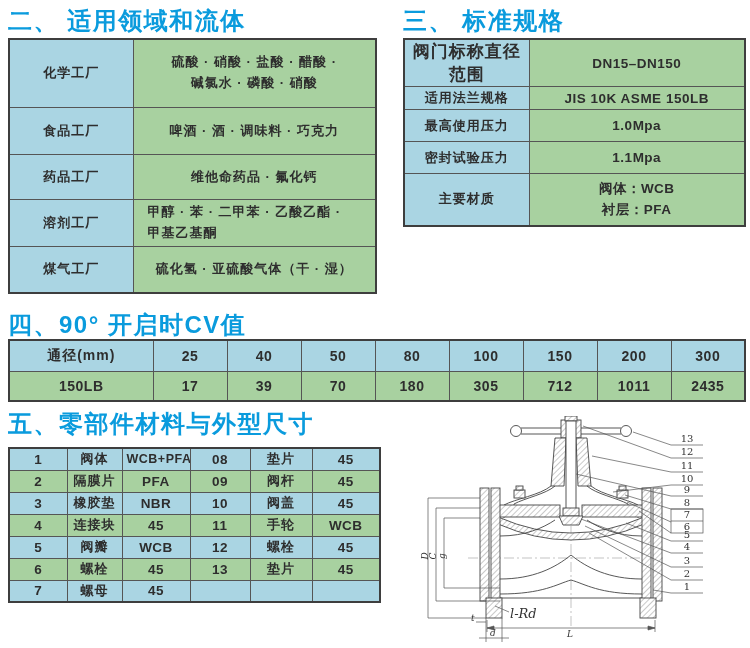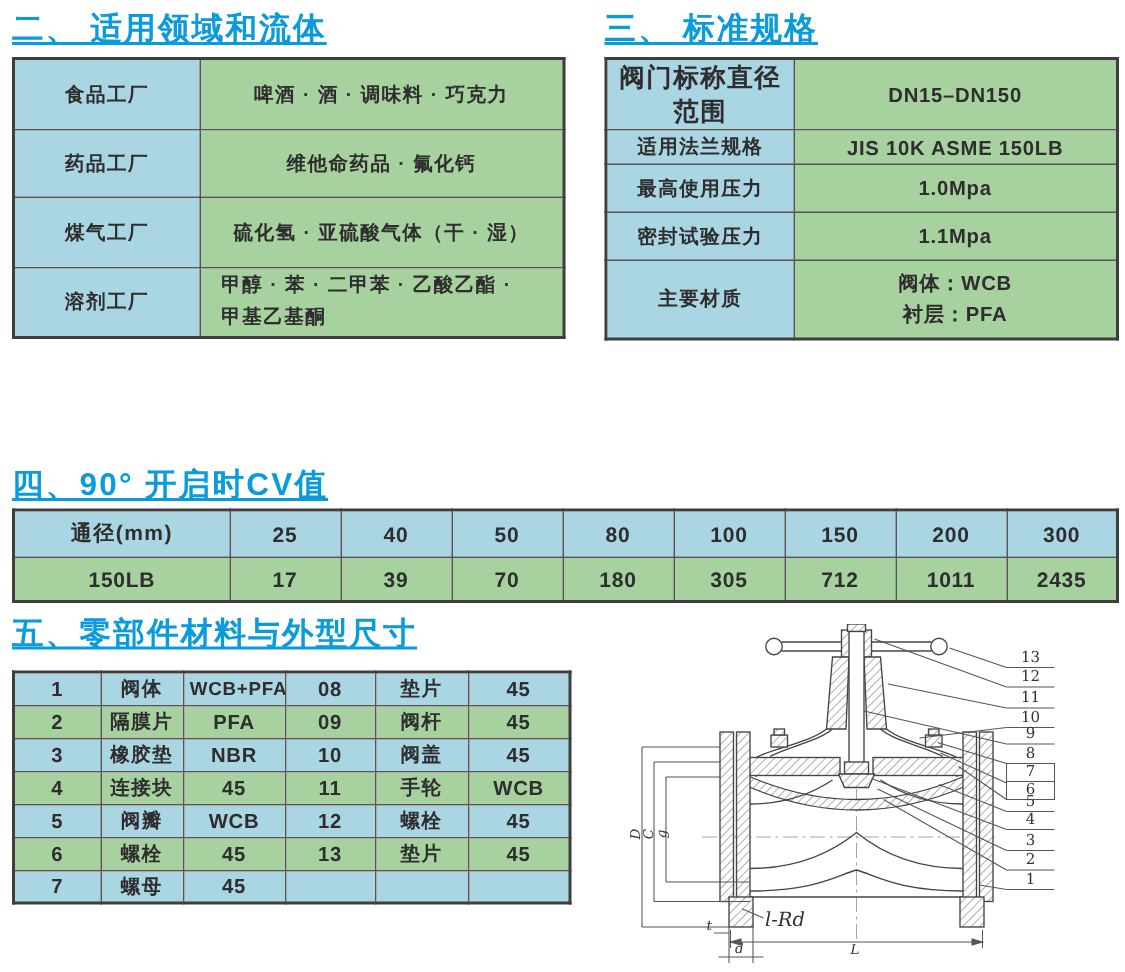--- a/index.html
+++ b/index.html
@@ -1,22 +1,22 @@
 <!DOCTYPE html>
 <html><head>
 <meta charset="utf-8">
 <style>
   html,body{margin:0;padding:0;}
   body{
     width:750px;height:648px;position:relative;background:#ffffff;
     font-family:"Liberation Sans","DejaVu Sans",sans-serif;overflow:hidden;
   }
   .sec-title{
-    position:absolute;color:#0a9bdd;font-weight:bold;font-size:21px;
-    letter-spacing:1.5px;white-space:nowrap;text-decoration:underline;
+    position:absolute;color:#0a9bdd;font-weight:bold;font-size:24px;
+    letter-spacing:1.5px;white-space:nowrap;
   }
   table{border-collapse:collapse;table-layout:fixed;position:absolute;border:2px solid #3e3e3e;}
   td{
     border:1px solid #555;text-align:center;vertical-align:middle;
     font-weight:bold;font-size:13px;color:#2e2e2e;letter-spacing:1px;
     padding:0 4px;overflow:hidden;
   }
   .blue{background:#aad5e3;}
   .green{background:#a8d1a0;}
   .v2{line-height:1.6;}
@@ -38,38 +38,45 @@
 </head>
 <body>
 
 <div class="sec-title" style="left:8px;top:5px;">二、 适用领域和流体</div>
 <table style="left:8px;top:38px;width:367px;">
   <colgroup>
       <col style="width:124px">
       <col style="width:243px">
     </colgroup>
   <tbody>
+      <tr style="height:68px">
+    <td class="blue">化学工厂</td>
+    <td class="green v2">
+      <div>硫酸 · 硝酸 · 盐酸 · 醋酸 ·</div>
+      <div>碱氯水 · 磷酸 · 硝酸</div>
+    </td>
+  </tr>
   <tr style="height:47px">
     <td class="blue">食品工厂</td>
     <td class="green">啤酒 · 酒 · 调味料 · 巧克力</td>
   </tr>
   <tr style="height:45px">
     <td class="blue">药品工厂</td>
     <td class="green">维他命药品 · 氟化钙</td>
-  </tr>
-  <tr style="height:47px">
-    <td class="blue">煤气工厂</td>
-    <td class="green">硫化氢 · 亚硫酸气体（干 · 湿）</td>
   </tr>
   <tr style="height:47px">
     <td class="blue">溶剂工厂</td>
     <td class="green v2" style="text-align:left;padding-left:14px;">
       <div>甲醇 · 苯 · 二甲苯 · 乙酸乙酯 ·</div>
       <div>甲基乙基酮</div>
     </td>
+  </tr>
+  <tr style="height:47px">
+    <td class="blue">煤气工厂</td>
+    <td class="green">硫化氢 · 亚硫酸气体（干 · 湿）</td>
   </tr>
 </tbody>
   </table>
 
 <div class="sec-title" style="left:403px;top:5px;">三、 标准规格</div>
 <table style="left:403px;top:38px;width:341px;">
   <colgroup>
       <col style="width:125px">
       <col style="width:216px">
     </colgroup>

